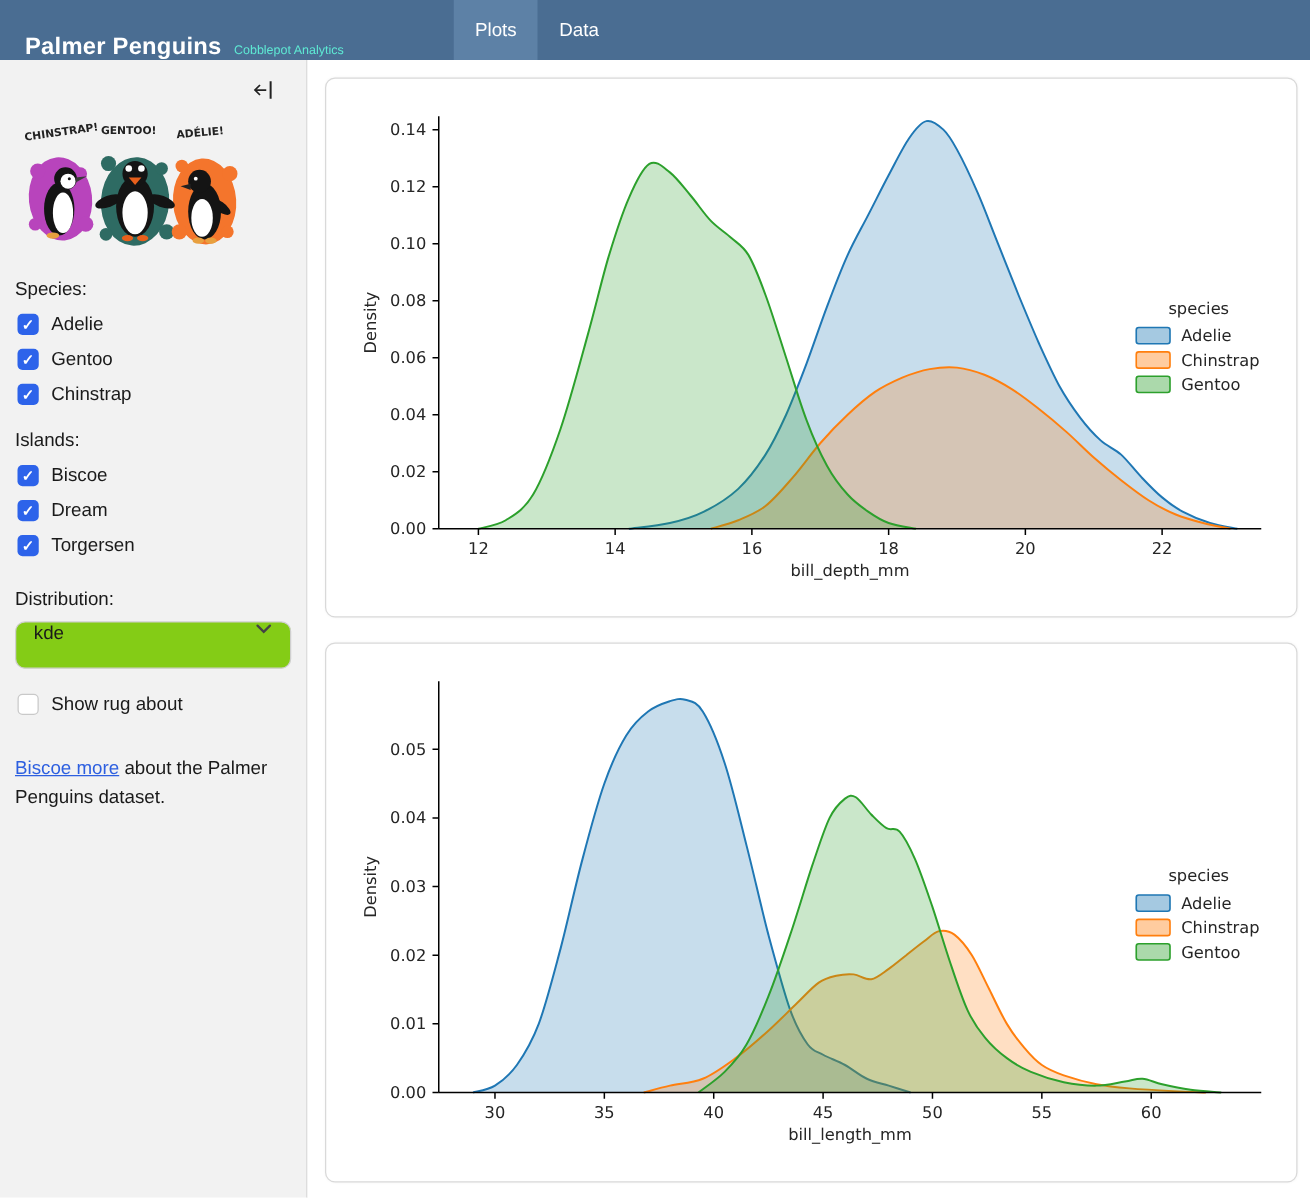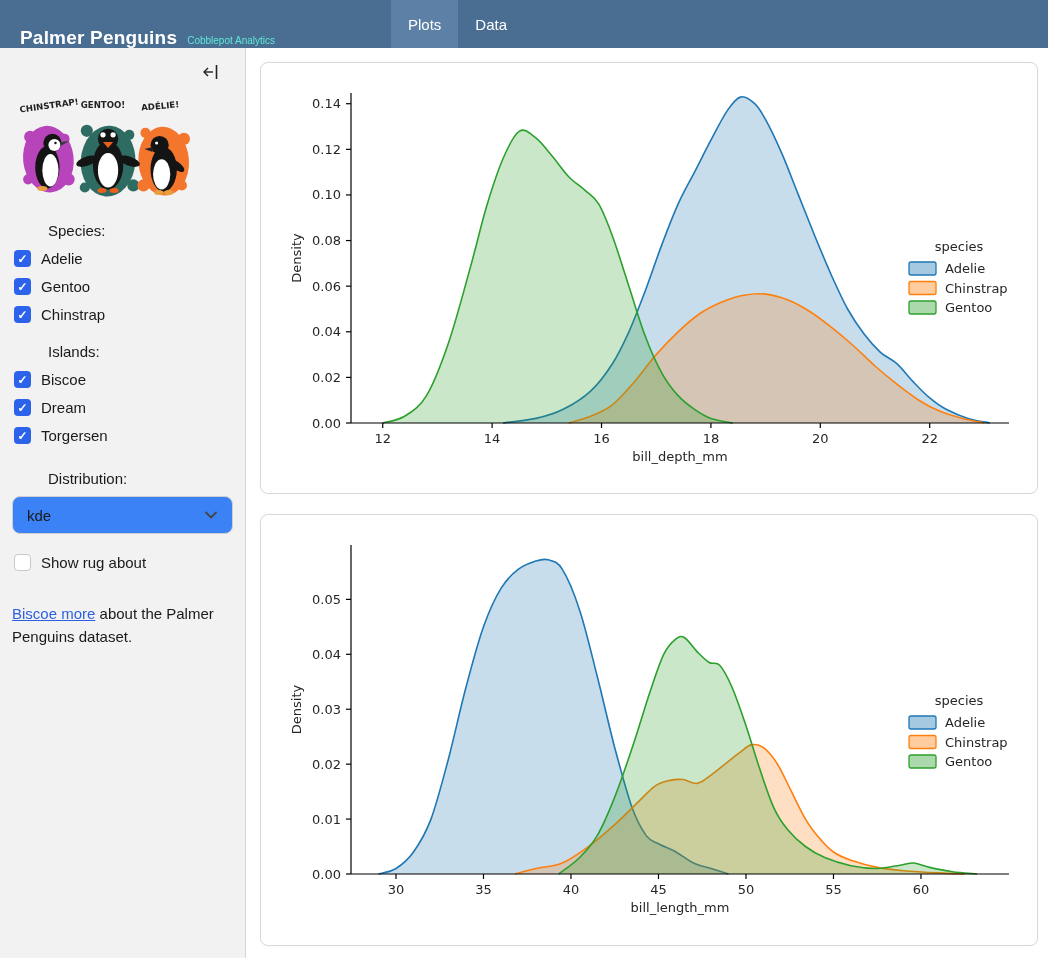--- a/index.html
+++ b/index.html
@@ -8,38 +8,38 @@
 
   
   .navbar { position:absolute; top:0; left:0; width:1048px; height:48px;
             background:var(--navbar,#4a6d92); display:flex; align-items:center; }
   .brand { display:flex; align-items:baseline; gap:10px; padding-left:20px;margin-top:28px; }
   .brand-title { color:#fff; font-size:19px; font-weight:bold; letter-spacing:.2px; }
   .brand-sub   { color:#5eead4; font-size:10px; }
   .nav-tabs { position:absolute; left:363px; top:0; height:48px; display:flex; }
   .nav-tab { height:48px; display:flex; align-items:center; padding:0 17px;
              color:#fff; font-size:15px; cursor:pointer; }
-  .nav-tab.active { background:var(--navbar_active,#5d81a6);margin-left:28px; }
+  .nav-tab.active { background:var(--navbar_active,#5d81a6); }
 
   
   .sidebar { position:absolute; top:48px; left:0; width:246px; height:910px;
              background:#f2f2f2; border-right:1px solid #d6d6d6; padding:14px 12px 0 12px; }
   .collapse-row { display:flex; justify-content:flex-end; padding-right:14px; height:20px; }
   .collapse-btn { cursor:pointer; display:flex; align-items:center; }
   .artwork { margin-top:14px; width:178px; height:102px; margin-left:2px; }
-  .side-label { font-size:15px; margin-top:20px; margin-bottom:4px;margin-left:36px; }
+  .side-label { font-size:15px; margin-top:20px; margin-bottom:4px; }
   .check-row { display:flex; align-items:center; gap:10px; margin:11px 2px; cursor:pointer; }
   .cb { width:17px; height:17px; border-radius:4px; flex:0 0 17px;
         display:flex; align-items:center; justify-content:center; }
   .cb.checked { background:var(--checkbox,#2d63ea); color:#fff; font-size:12px; font-weight:bold; }
   .cb.unchecked { background:#fff; border:1px solid #c9c9c9; }
   .check-label { font-size:15px; }
   .select-label { margin-top:26px; }
-  .select-box { margin-top:9px; width:221px; height:38px; background:#3b82f6; border:1px solid #cfcfcf;
-                border-radius:8px; display:flex; align-items:center; justify-content:space-between;
+  .select-box { margin-top:9px; width:221px; height:38px; background:#84cc16; border:1px solid #cfcfcf;
+                border-radius:8px; display:flex; justify-content:space-between;
                 padding:0 14px; font-size:15px; cursor:pointer; }
   .rug-row { margin-top:20px; }
   .learn { margin-top:32px; width:206px; font-size:15px; line-height:1.5; }
   .learn a { color:var(--link,#2d5fe0); text-decoration:underline; cursor:pointer; }
 
   
   .main { position:absolute; left:246px; top:48px; width:802px; height:910px; background:#fff; }
   .card { position:absolute; left:14px; width:778px; height:432px; background:#fff;
           border:1px solid #d9d9d9; border-radius:8px; box-shadow:0 0 2px rgba(0,0,0,.04); }
   .card svg { display:block; }

